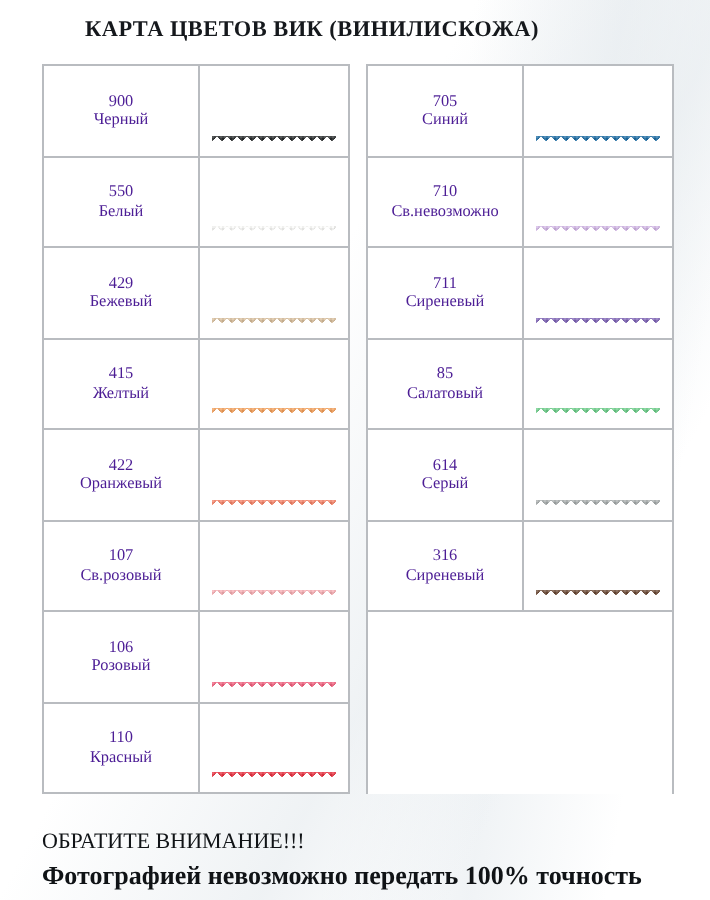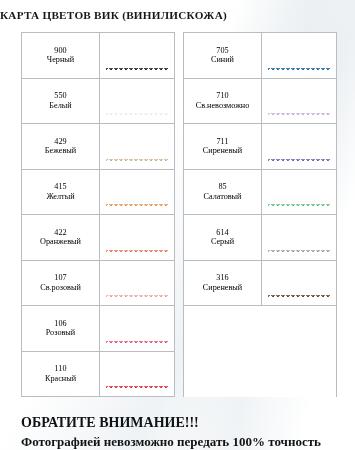--- a/index.html
+++ b/index.html
@@ -21,21 +21,21 @@
     background:
       linear-gradient(118deg, rgba(255,255,255,0) 40%, rgba(226,232,236,0.55) 62%, rgba(255,255,255,0) 78%),
       linear-gradient(100deg, rgba(236,240,243,0.0) 55%, rgba(222,229,234,0.45) 72%, rgba(255,255,255,0) 88%),
       #ffffff;
   }
   .title {
     position: absolute;
     top: 9px;
     left: 0;
     width: 312px;
-    text-align: left;
+    text-align: center;
     font-size: 11.2px;
     font-weight: bold;
     letter-spacing: 0.25px;
     color: #15181c;
   }
   .columns {
     position: absolute;
     top: 32px;
     left: 21px;
     width: 316px;
@@ -56,21 +56,21 @@
   }
   .label-cell {
     width: 78px;
     border-right: 1px solid #b9bcc0;
     box-sizing: border-box;
     display: flex;
     flex-direction: column;
     align-items: center;
     justify-content: center;
     line-height: 1.18;
-    color: #000000;
+    color: #4c1d95;
     padding: 0 1px;
   }
   .code {
     font-size: 8.2px;
   }
   .name {
     font-size: 8.2px;
   }
   .swatch-cell {
     flex: 1;
@@ -132,22 +132,22 @@
     box-shadow: inset 0 0 0 1px rgba(0,0,0,0.045);
   }
   .footer {
     position: absolute;
     left: 21px;
     top: 415px;
     width: 320px;
     color: #101316;
   }
   .footer-head {
-    font-size: 14px;
-    font-weight: bold;
+    font-size: 11px;
+    font-weight: normal;
     margin-bottom: 2px;
   }
   .footer-text {
     font-size: 13px;
     font-weight: bold;
     line-height: 1.32;
   }
 </style>
 </head>
 <body>

